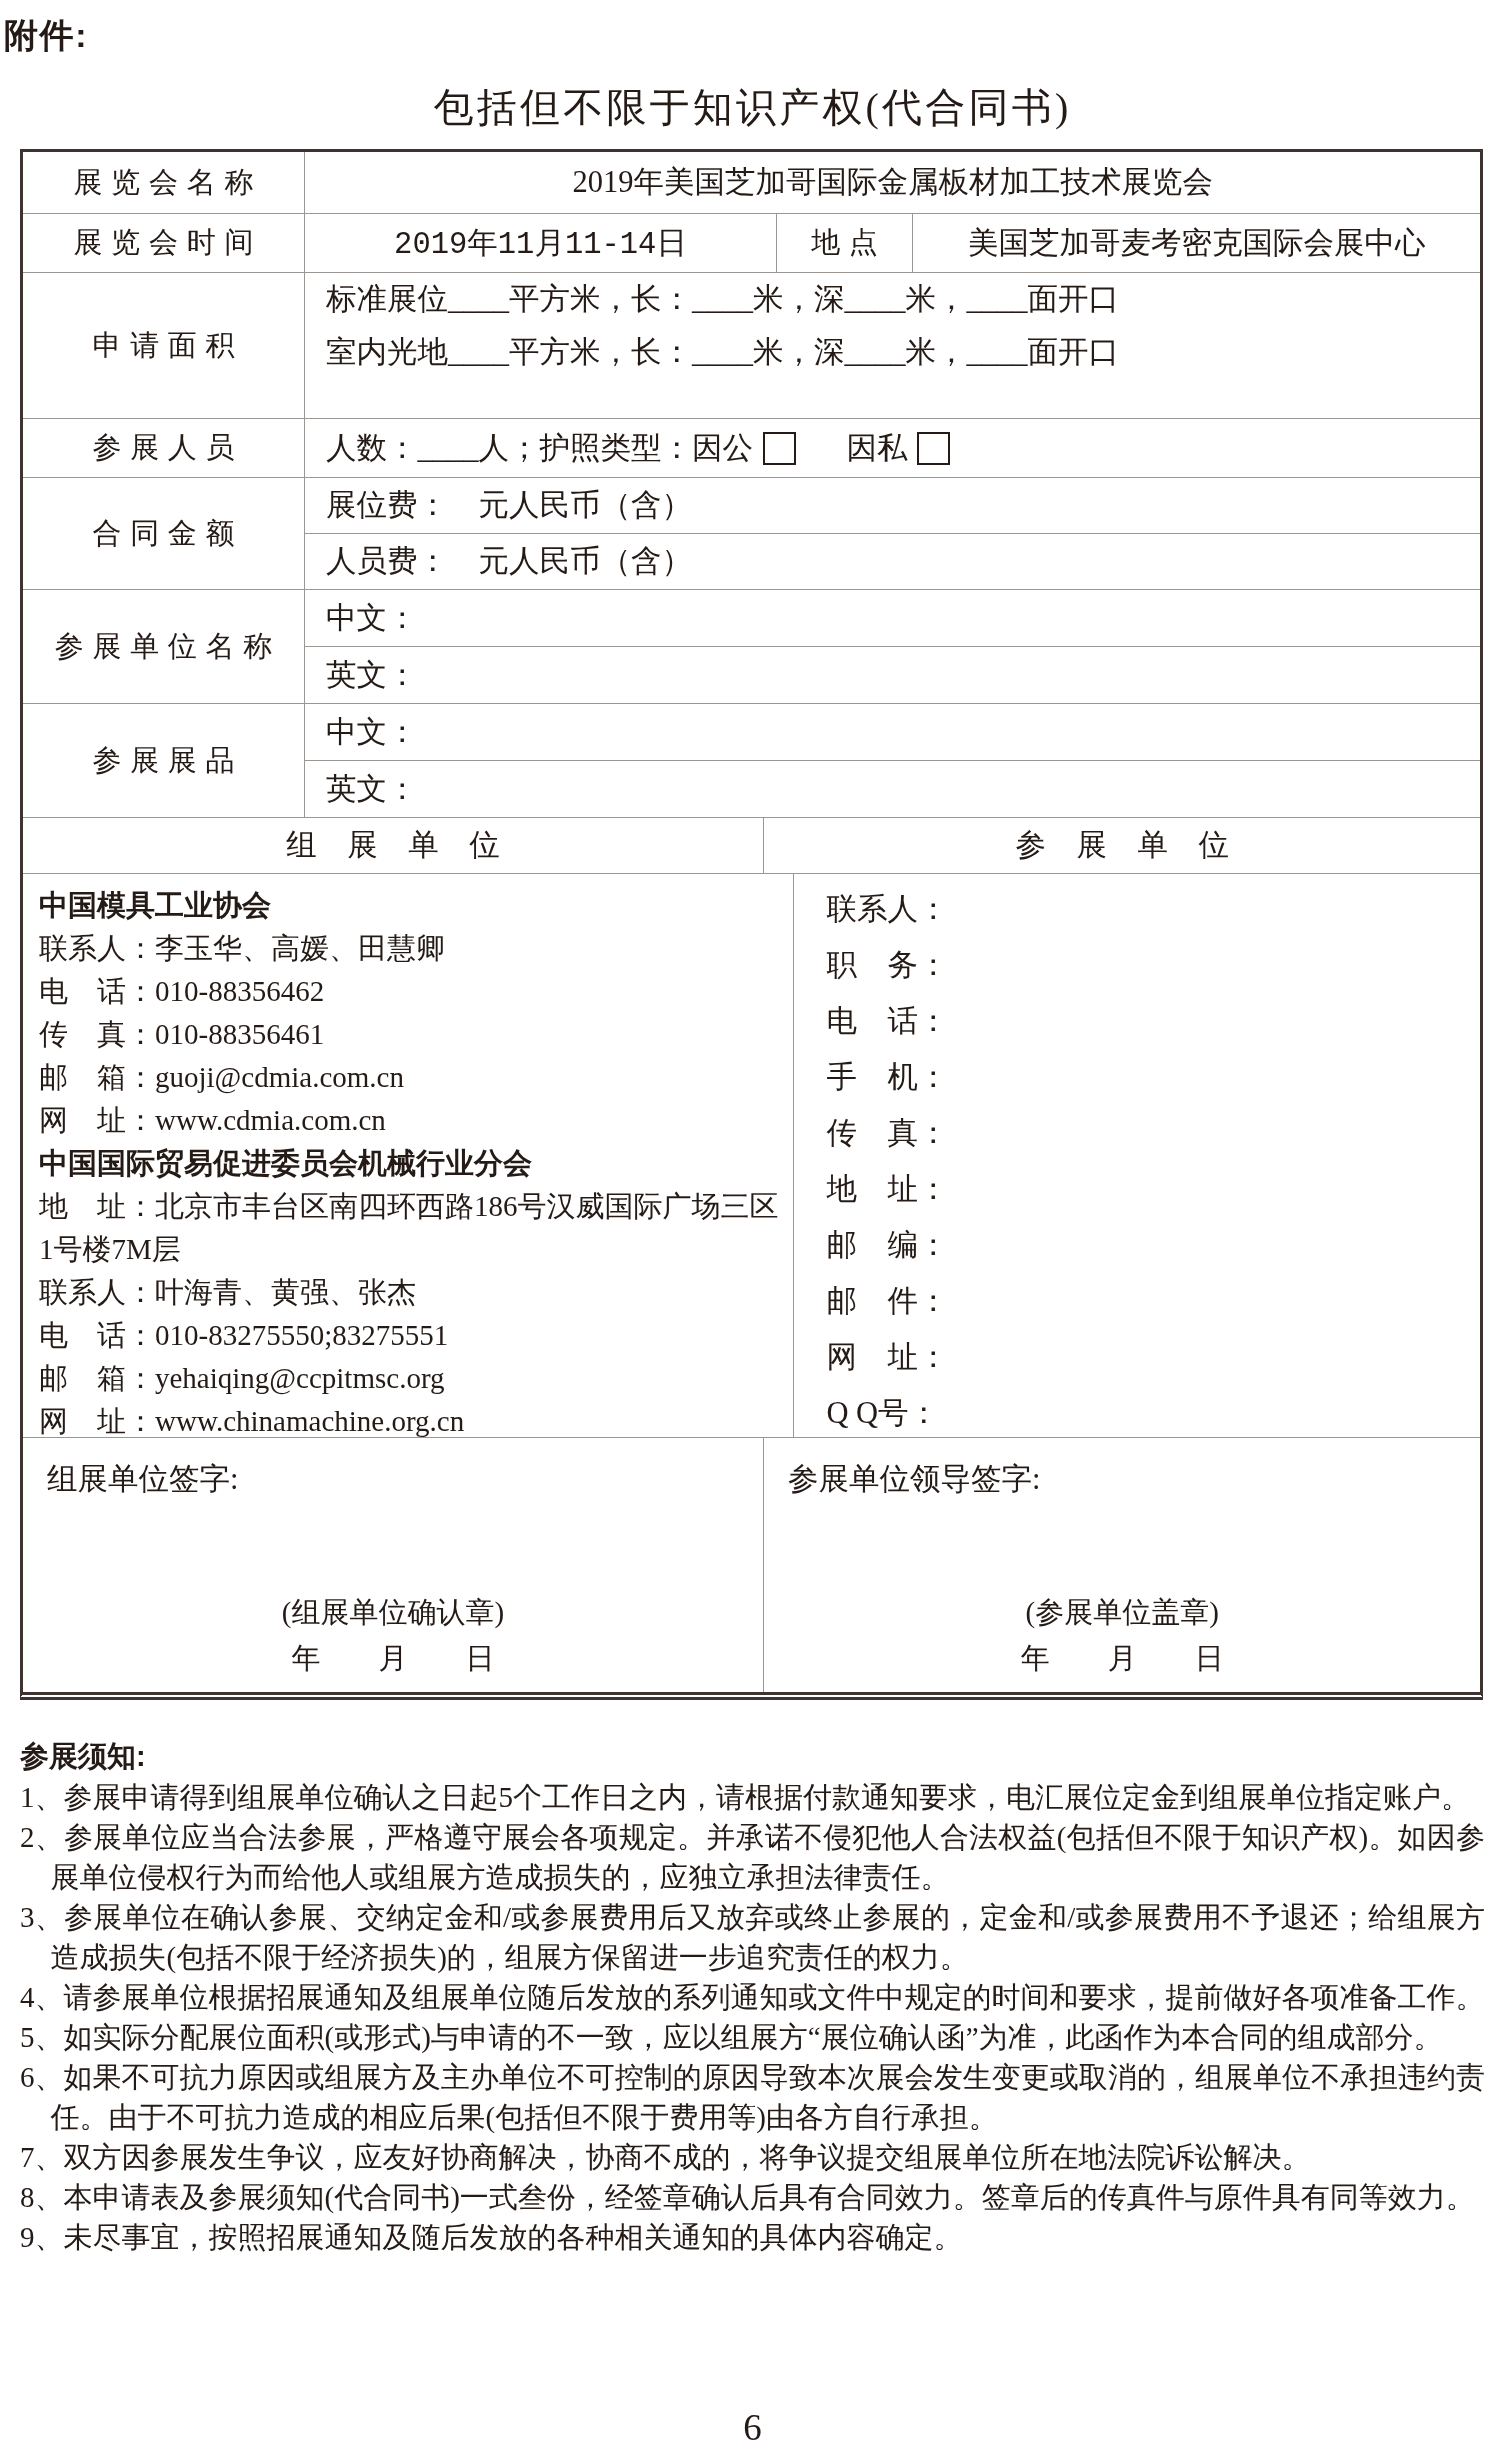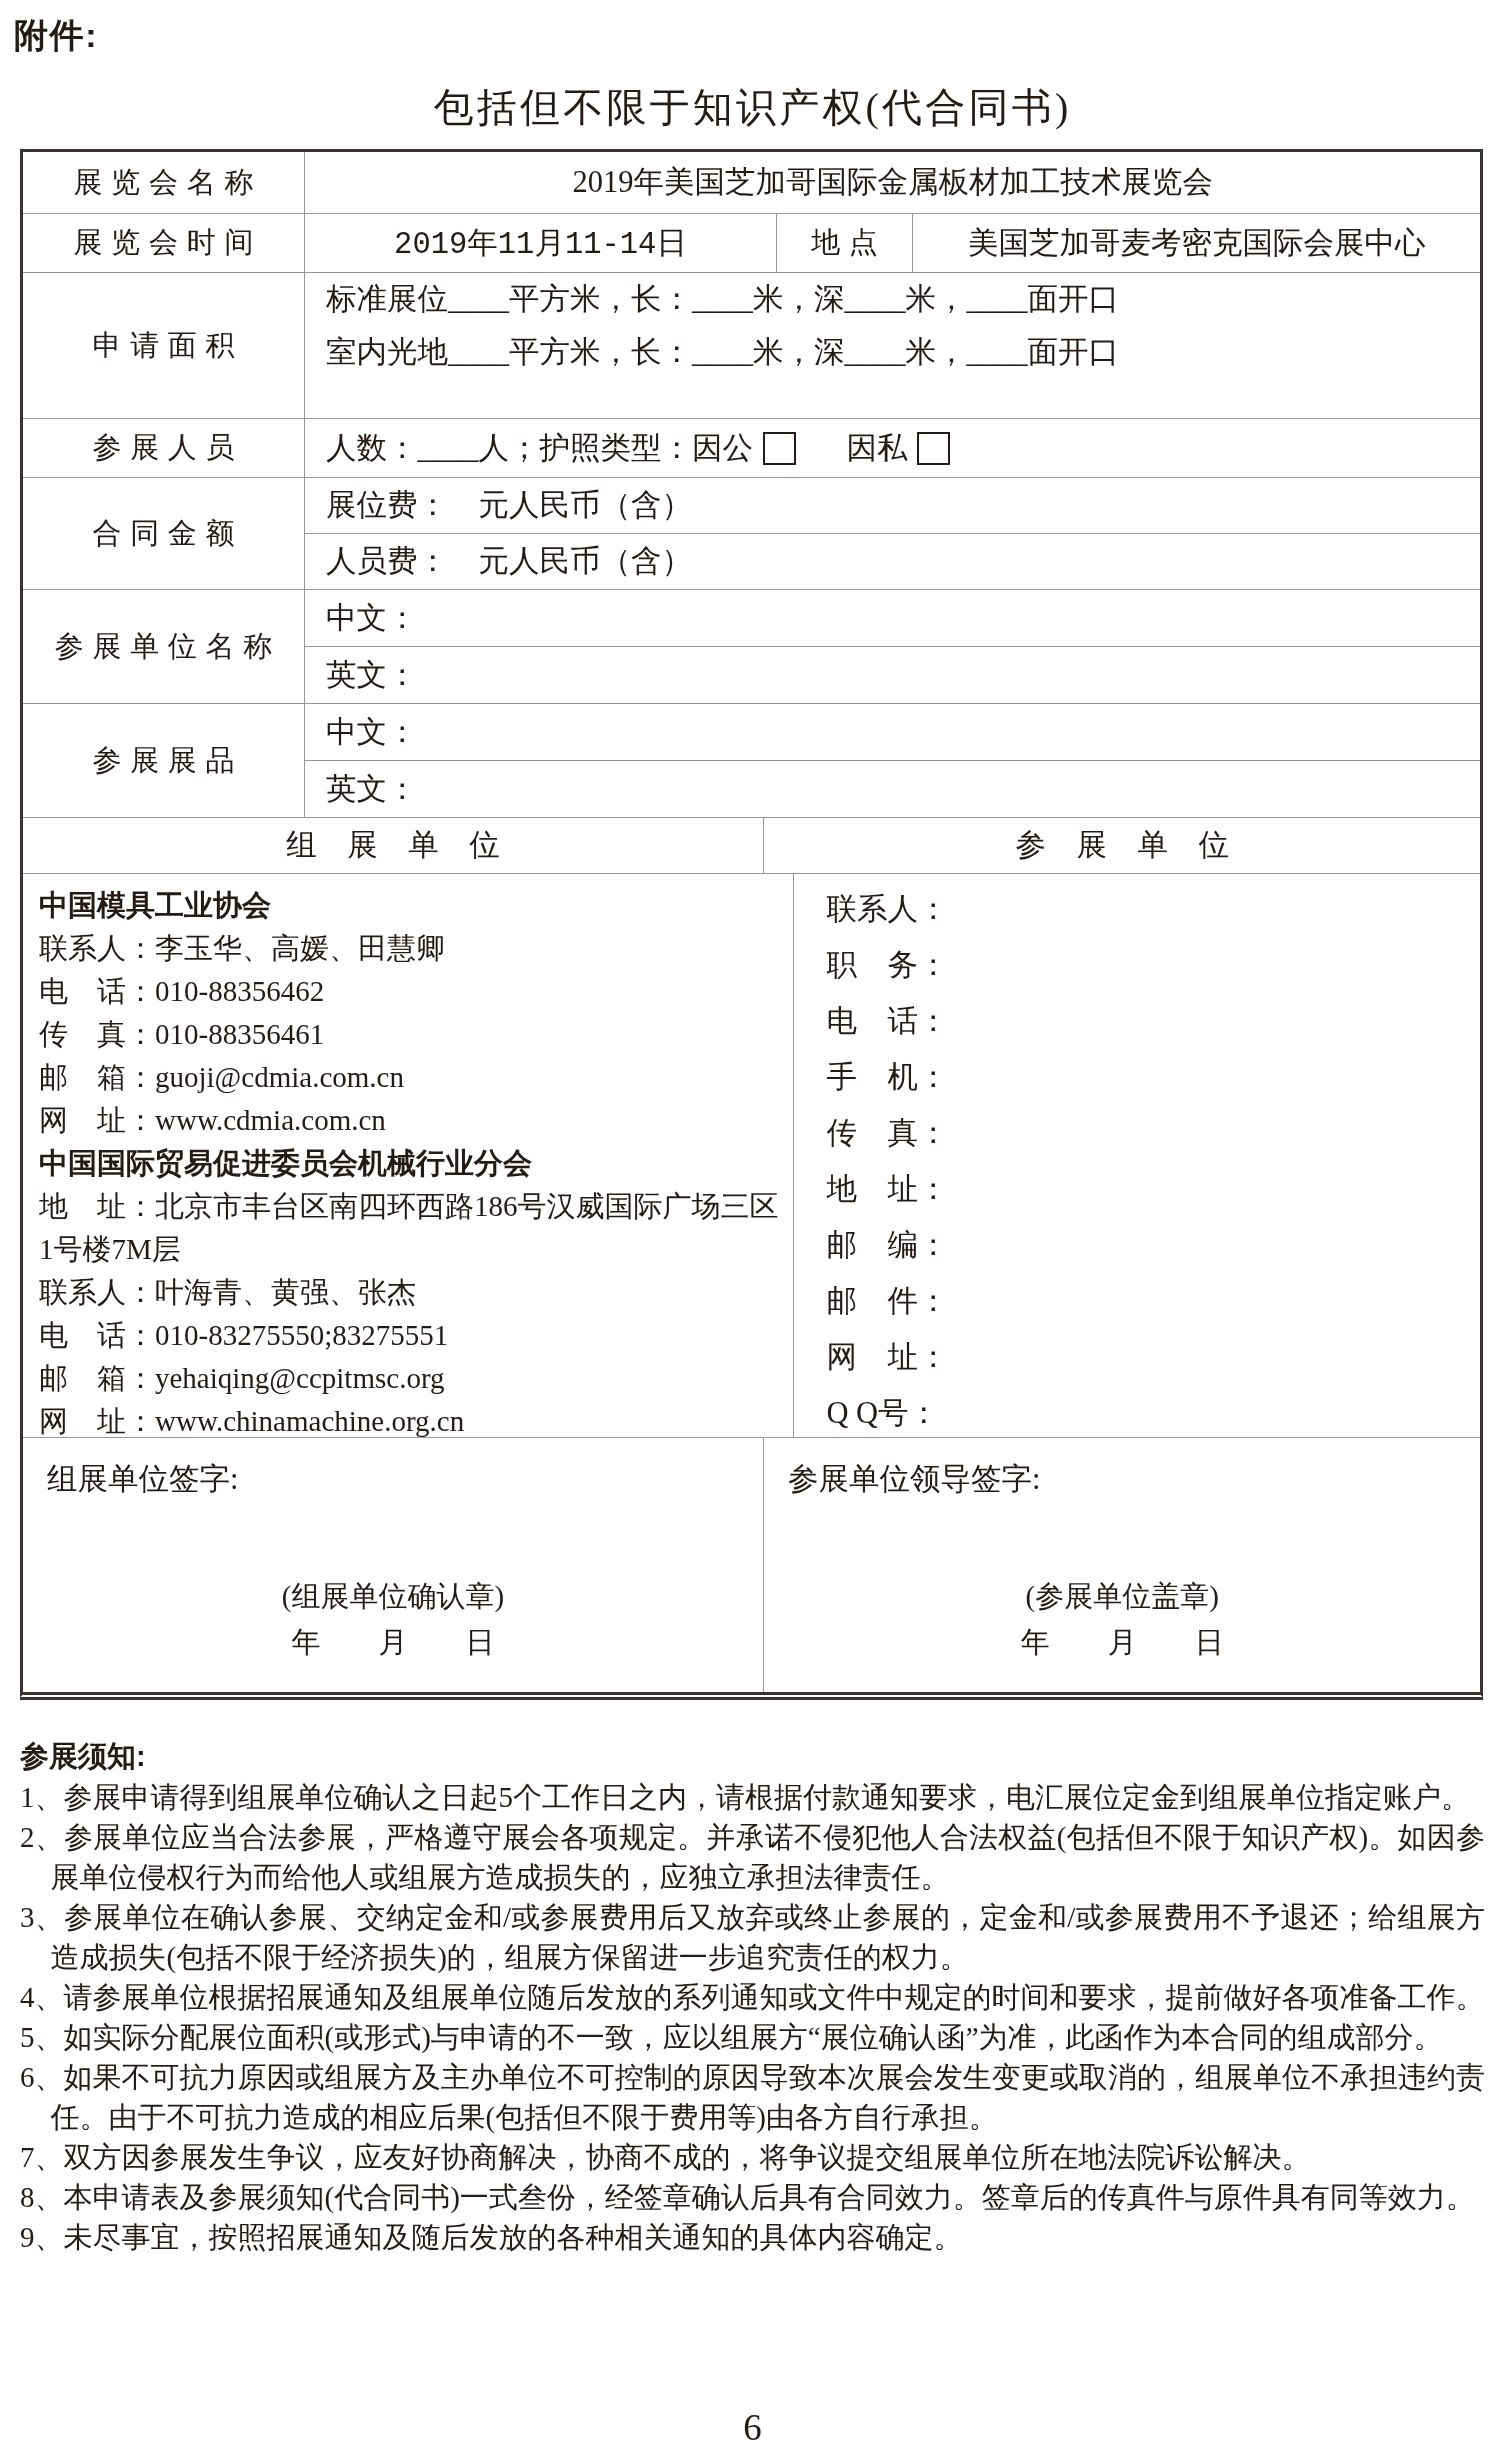--- a/index.html
+++ b/index.html
@@ -14,21 +14,21 @@
     background:var(--paper);
     color:var(--ink);
     font-family:"Liberation Serif","DejaVu Serif",serif;
     overflow:hidden;
     position:relative;
   }
   .attachment{
     font-family:"Liberation Sans","DejaVu Sans",sans-serif;
     font-weight:700;
     font-size:34px;
-    padding:13px 0 0 14px;
+    padding:13px 0 0 4px;
     letter-spacing:1.6px;
   }
   .title{
     margin:21px 0 14.4px 0;
     text-align:center;
     font-size:40px;
     font-weight:400;
     letter-spacing:3.2px;
   }
   
@@ -81,21 +81,21 @@
     font-family:"Liberation Sans","DejaVu Sans",sans-serif;
     font-weight:700;
   }
   .exh-cell{
     flex:1;display:block;
     padding:6.4px 8px 0 32px;
     font-size:30.5px;line-height:56px;
   }
   .sig-cell{
     flex-direction:column;align-items:stretch;
-    padding:21px 24px 29px 24px;
+    padding:21px 24px 13px 24px;
   }
   .sig-cell.halfc{width:740px;flex-shrink:0;}
   .sig-title{font-size:30.5px;}
   .stamp{margin-top:auto;text-align:center;font-size:29px;}
   .sigdate{text-align:center;font-size:29px;margin-top:6px;}
   
   .notice{
     margin:35px 20px 0 20px;
   }
   .notice-title{

